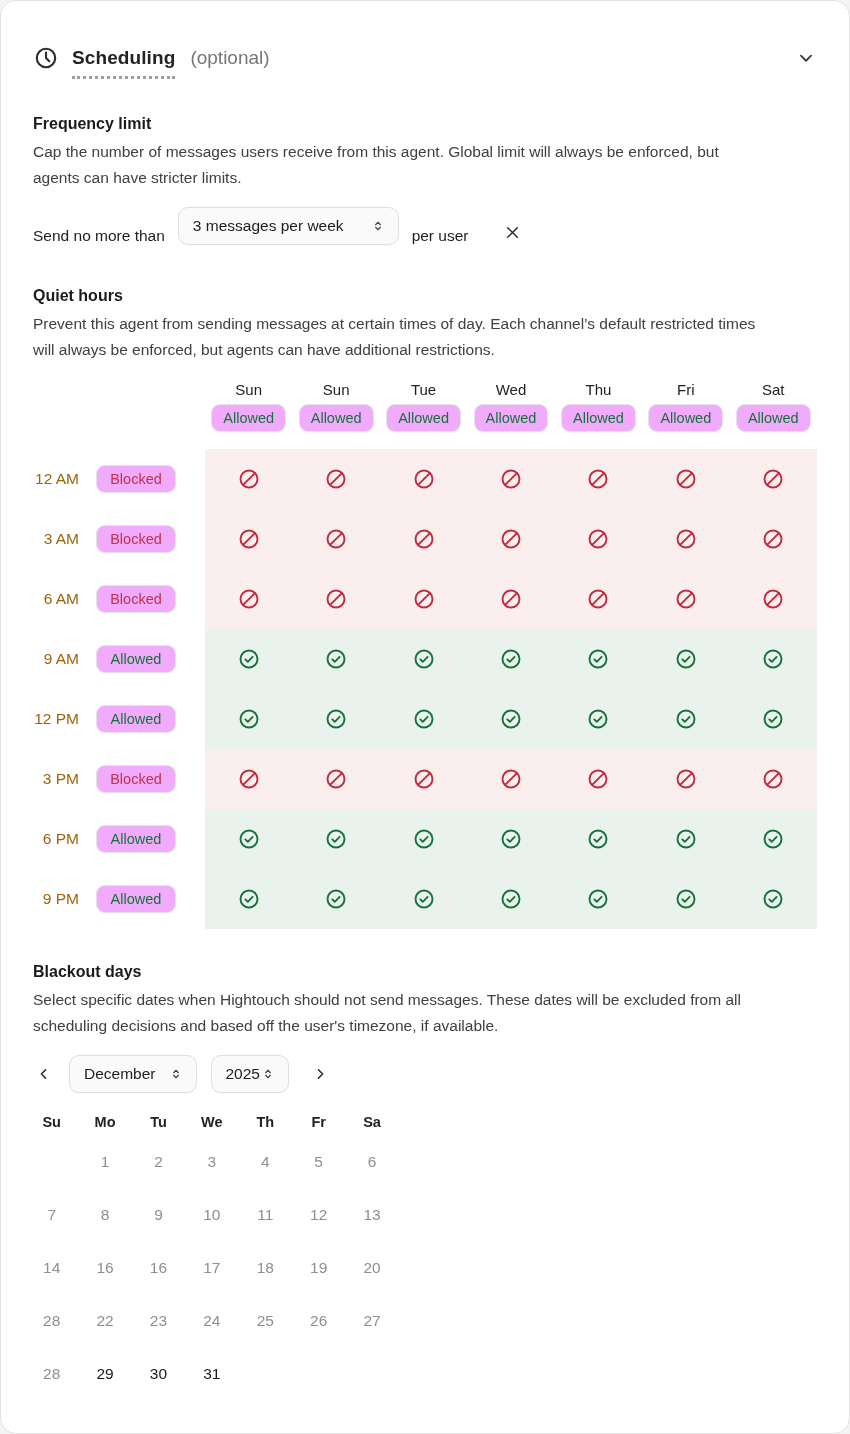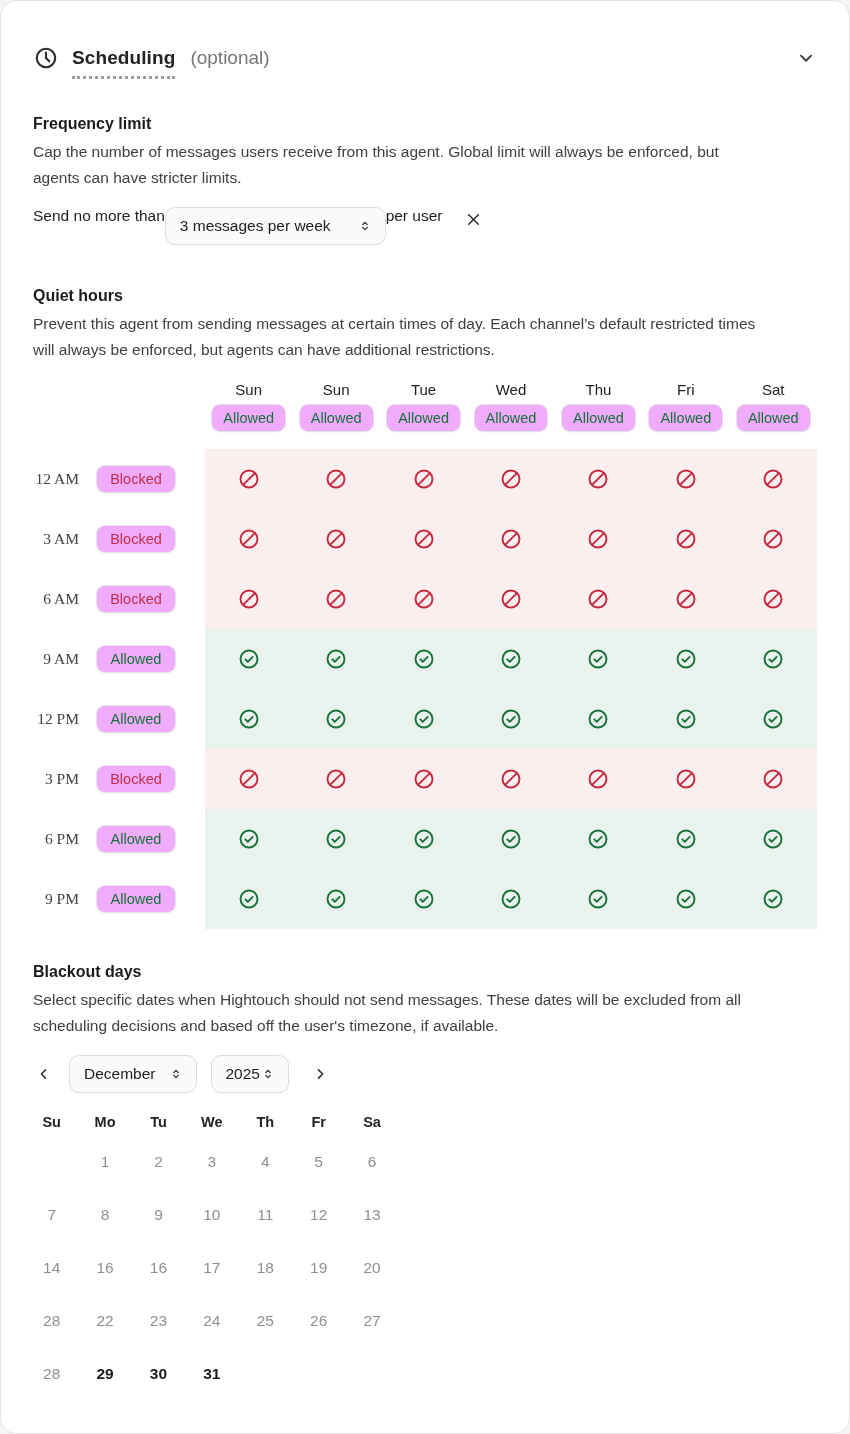--- a/index.html
+++ b/index.html
@@ -18,21 +18,21 @@
   }
   .hdr .optional{font-size:19px;color:#76767a;margin-left:2px;}
   .hdr .collapse{margin-left:auto;cursor:pointer;display:flex;align-items:center;}
   
   h3.sec{font-size:16px;font-weight:700;color:#1b1b1e;margin:0 0 6px 0;}
   p.desc{font-size:15.5px;line-height:26px;color:#404044;margin:0;max-width:725px;}
   .sec-freq{margin-top:44px;}
   .sec-quiet{margin-top:42px;}
   .sec-blackout{margin-top:34px;}
   
-  .ctrl-row{display:flex;align-items:flex-start;margin-top:16px;}
+  .ctrl-row{display:flex;align-items:flex-end;margin-top:16px;gap:13px;}
   .ctrl-label{font-size:15.5px;color:#1d1d20;}
   .select{
     display:flex;align-items:center;gap:26px;background:#fafafa;
     border:1px solid #dedee1;border-radius:10px;padding:9px 12px 9px 14px;
     font-size:15.5px;color:#1d1d20;cursor:pointer;box-shadow:0 1px 1px rgba(0,0,0,.02);
   }
   .icon-btn{background:none;border:none;padding:2px;margin-left:18px;cursor:pointer;display:flex;align-items:center;}
   
   .qh{margin-top:14px;display:grid;grid-template-columns:172px repeat(7,1fr);}
   .qh .hcell{display:flex;align-items:center;justify-content:center;height:24px;
@@ -40,34 +40,34 @@
   .qh .bcell{display:flex;align-items:center;justify-content:center;height:34px;}
   .qh .spacer{height:14px;}
   .chip{
     background:#f0abfc;border:1px solid #e3e3e6;border-radius:9px;
     font-size:14.5px;font-weight:500;padding:5px 11px;cursor:pointer;
     box-shadow:0 1px 1px rgba(0,0,0,.03);font-family:inherit;
   }
   .chip.allowed{color:#17713a;}
   .chip.blocked{color:#c2304a;}
   .qh .rowlabel{display:flex;align-items:center;height:60px;gap:17px;}
-  .qh .time{font-size:15.5px;color:#404040;min-width:46px;text-align:right;font-family:Liberation Serif, serif;}
+  .qh .time{font-size:15.5px;color:#a16207;min-width:46px;text-align:right;}
   .qh .rowlabel .chip{width:80px;padding:5px 0;text-align:center;}
   .qh .cell{height:60px;display:flex;align-items:center;justify-content:center;cursor:pointer;}
   
   .cal-nav{display:flex;align-items:center;margin-top:16px;gap:14px;}
   .nav-arrow{background:none;border:none;cursor:pointer;padding:2px;display:flex;align-items:center;}
   .cal{margin-left:-8px;margin-top:16px;}
   .cal .wd-row,.cal .wk-row{display:grid;grid-template-columns:repeat(7,53.4px);}
   .cal .wd{height:26px;display:flex;align-items:center;justify-content:center;
     font-size:14.5px;font-weight:700;color:#222226;}
   .cal .day{height:53px;display:flex;align-items:center;justify-content:center;
     font-size:15.5px;background:none;border:none;font-family:inherit;}
   .cal .day.off{color:#8e8e93;}
-  .cal .day.on{color:#1b1b1d;font-weight:700;cursor:pointer;}
+  .cal .day.on{color:#1b1b1d;font-weight:400;cursor:pointer;}
 </style>
 </head>
 <body>
 
 <div class="card">
 
   <div class="hdr">
     <span id="clock-icon" style="display:flex;align-items:center;">
         <svg viewBox="0 0 24 24" width="26" height="26" fill="none">
           <path d="M3.5 12 a8.5 8.5 0 1 0 17 0 a8.5 8.5 0 1 0 -17 0" stroke="#2e2e31" stroke-width="2" stroke-linecap="round" stroke-linejoin="round"></path>

